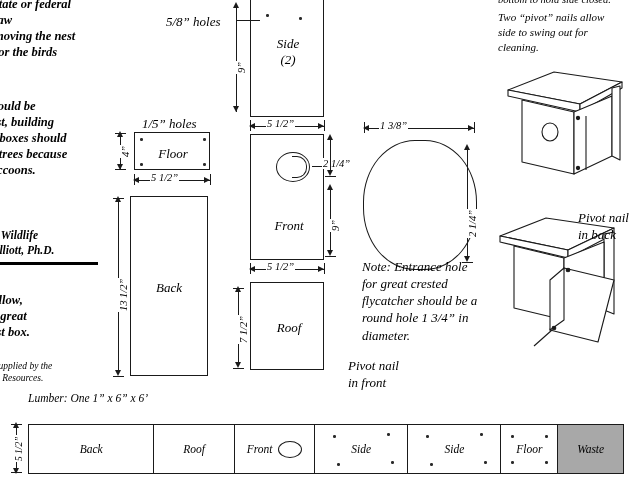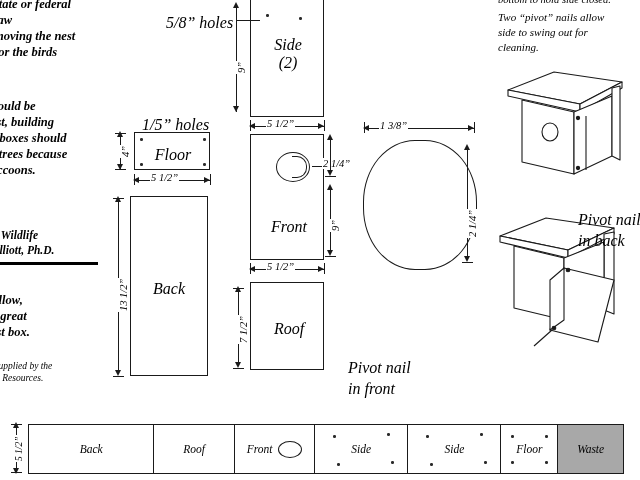--- a/index.html
+++ b/index.html
@@ -37,21 +37,21 @@
   .rule-left {
     left: -10px; top: 262px; width: 108px; height: 3px; background: #000;
   }
   .leftcol4 { left: -16px; top: 292px; width: 120px; font-size: 12.5px; font-weight: bold; font-style: italic; }
   .leftcol5 { left: -16px; top: 360px; width: 120px; font-size: 9.5px; font-style: italic; font-weight: normal; }
 
   
   .lab {
     font-family: "Liberation Serif", serif;
     font-style: italic;
-    font-size: 16px;
+    font-size: 13px;
     white-space: pre-line;
     text-align: center;
   }
   .lab.left { text-align: left; }
 
   
   .panel {
     border: 1.3px solid #1a1a1a;
     background: #ffffff;
     box-sizing: border-box;
@@ -244,20 +244,25 @@
   <div class="abs tick" style="left:364px; top:122px;"></div>
   <div class="abs tick" style="left:474px; top:122px;"></div>
   <div class="abs dimtext" style="left:379px; top:120px;">1 3/8”</div>
 
   <div class="abs dimline-v" style="left:467px; top:146px; height:114px;"></div>
   <div class="abs arrow-u" style="left:464px; top:144px;"></div>
   <div class="abs arrow-d" style="left:464px; top:256px;"></div>
   <div class="abs tick-h" style="left:462px; top:262px;"></div>
   <div class="abs dimtext vert" style="left:467px; top:238px;">2 1/4”</div>
 
+  <div class="abs lab left" style="left:362px; top:258px; width:120px; line-height:1.32;">Note: Entrance hole
+for great crested
+flycatcher should be a
+round hole 1 3/4” in
+diameter.</div>
 
   <svg class="abs" style="left:498px; top:56px;" width="142" height="130" viewBox="0 0 142 130">
     <g fill="none" stroke="#1a1a1a" stroke-width="1.1" stroke-linejoin="round">
 
       <polygon points="10,34 56,16 124,26 82,48" fill="#ffffff"></polygon>
       <polygon points="10,34 10,40 82,56 82,48" fill="#ffffff"></polygon>
       <polygon points="82,48 124,26 124,32 82,56" fill="#ffffff"></polygon>
 
       <polygon points="24,44 76,56 76,118 24,106" fill="#ffffff"></polygon>
       <polygon points="76,56 114,40 114,100 76,118" fill="#ffffff"></polygon>
@@ -291,20 +296,21 @@
       <circle cx="60" cy="118" r="1.8" fill="#1a1a1a"></circle>
       <line x1="58" y1="120" x2="40" y2="136"></line>
     </g>
   </svg>
 
   <div class="abs lab left" style="left:578px; top:210px; width:64px; line-height:1.3;">Pivot nail
 in back</div>
   <div class="abs lab left" style="left:348px; top:358px; width:80px; line-height:1.3;">Pivot nail
 in front</div>
 
+  <div class="abs lab left" style="left:28px; top:392px; width:220px; font-size:11.5px;">Lumber: One 1” x 6” x 6’</div>
 
   <div class="abs dimline-v" style="left:16px; top:424px; height:48px;"></div>
   <div class="abs arrow-u" style="left:13px; top:422px;"></div>
   <div class="abs arrow-d" style="left:13px; top:468px;"></div>
   <div class="abs tick-h" style="left:11px; top:424px;"></div>
   <div class="abs tick-h" style="left:11px; top:472px;"></div>
   <div class="abs dimtext vert" style="left:14px; top:462px; font-size:9.5px;">5 1/2”</div>
 
   <div class="abs lumber-table" id="lumber-table" style="left:28px; top:424px; width:596px; height:50px;">
       <div class="lumber-cell" style="width: 128px;">

